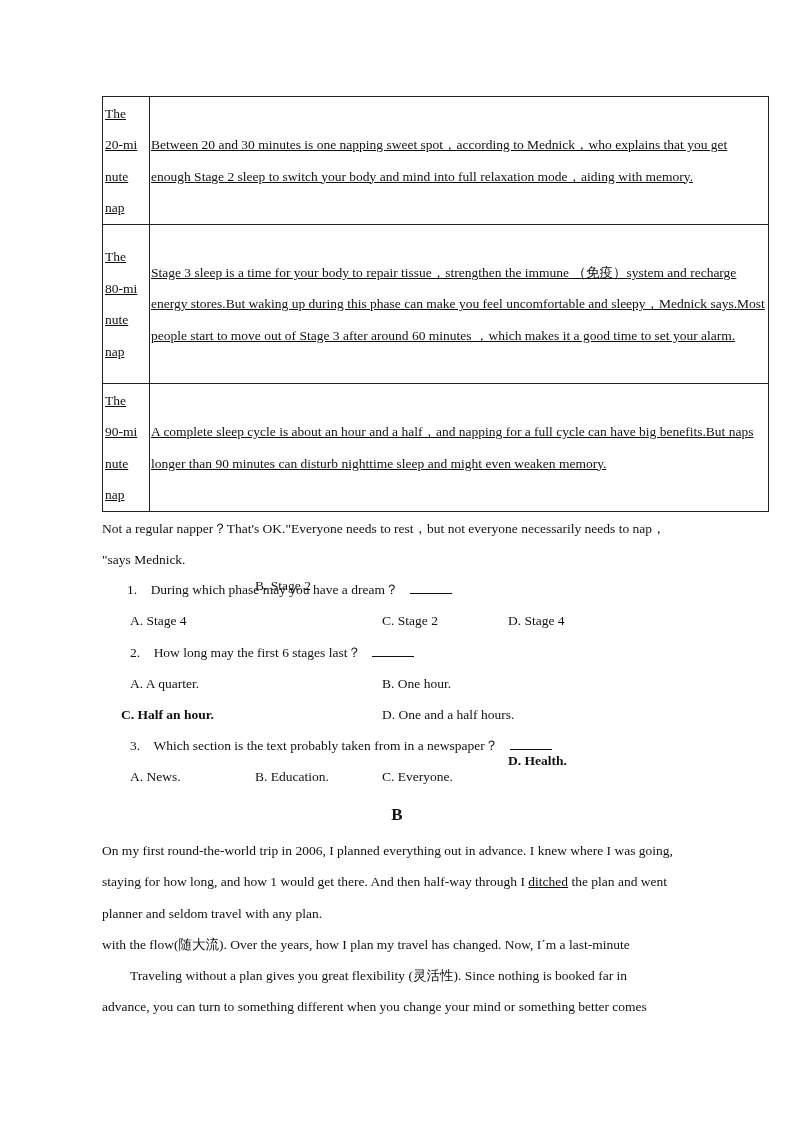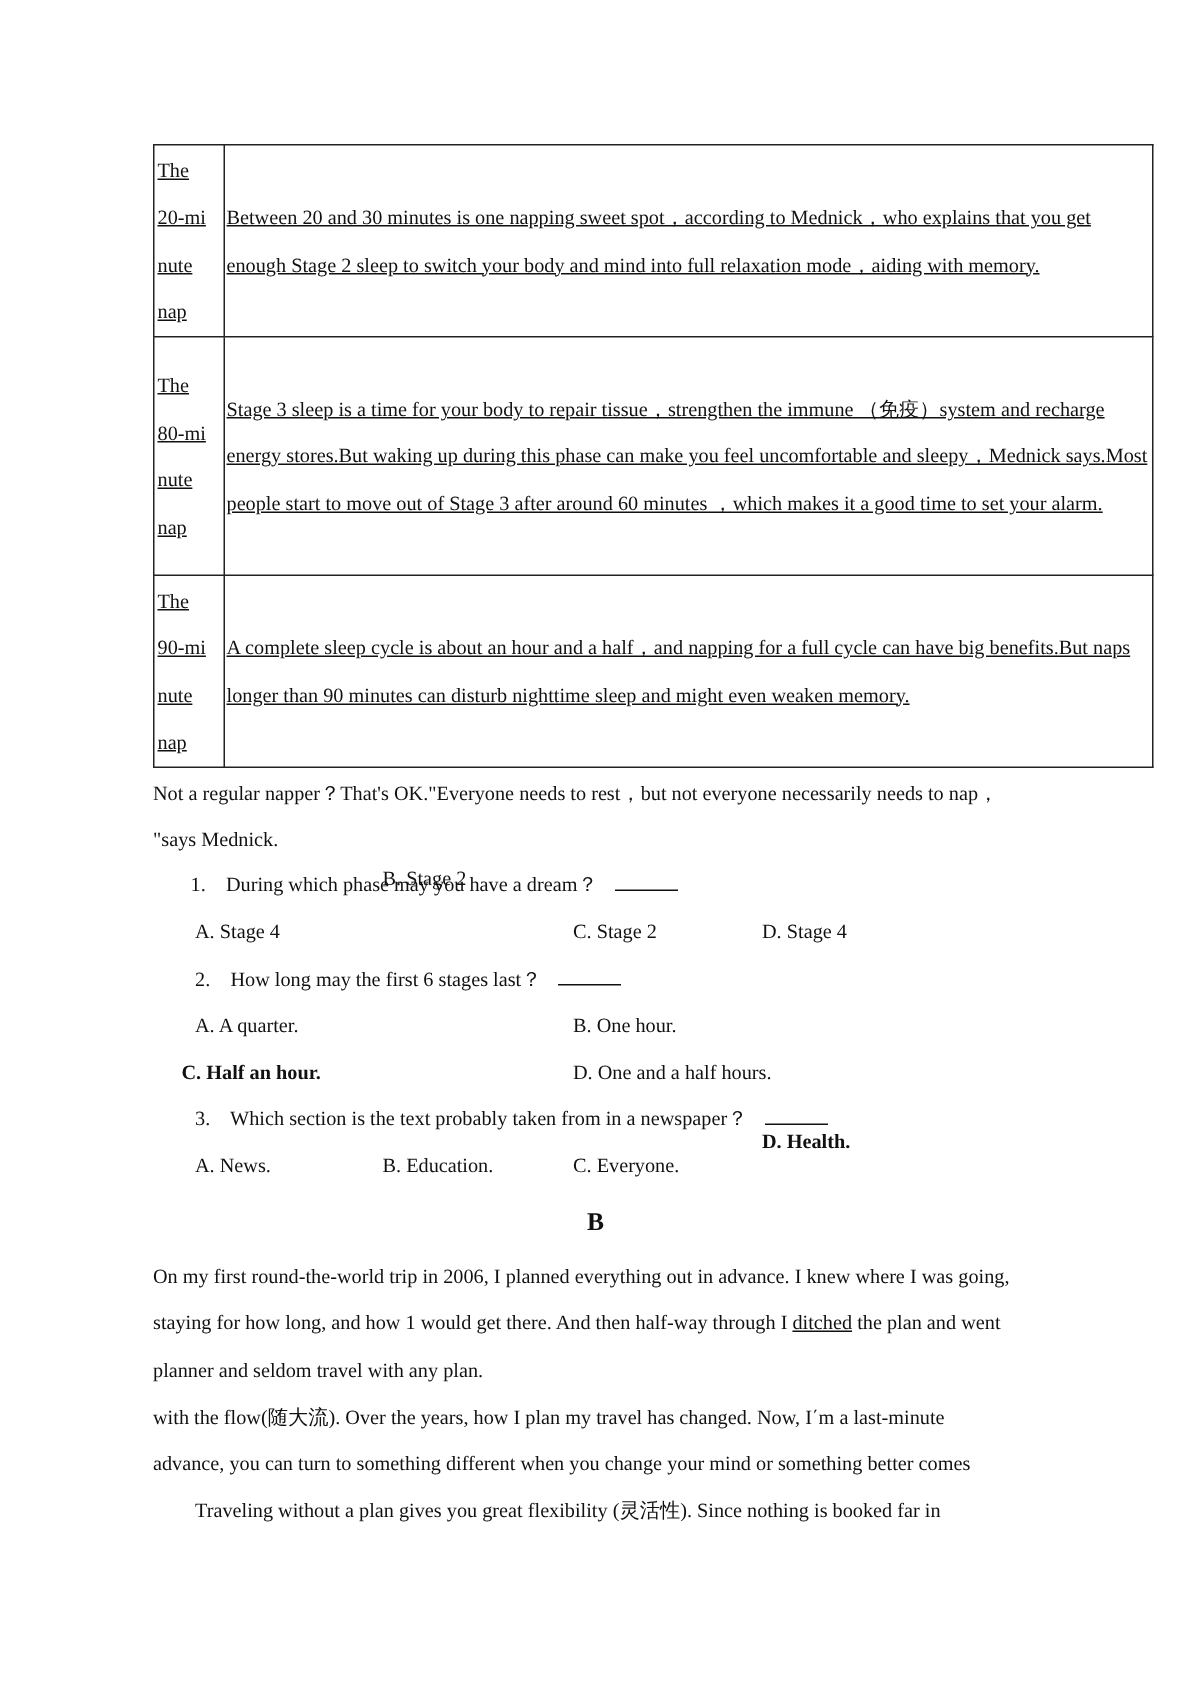--- a/index.html
+++ b/index.html
@@ -92,15 +92,15 @@
 <div class="heading-b">B</div>
 
 <div class="para" style="top:835px; width:610px;">
   <div>On my first round-the-world trip in 2006, I planned everything out in advance. I knew where I was going,</div>
   <div><span>staying for how long, and how 1 would get there. And then half-way through I </span><span class="u">ditched</span><span> the plan and went</span></div>
   <div>planner and seldom travel with any plan.</div>
   <div>with the flow(随大流). Over the years, how I plan my travel has changed. Now, I΄m a last-minute</div>
 </div>
 
 <div class="para" style="top:960px; width:610px;">
+  <div style="padding-left:28px;">Traveling without a plan gives you great flexibility (灵活性). Since nothing is booked far in</div>
   <div>advance, you can turn to something different when you change your mind or something better comes</div>
-  <div style="padding-left:28px;">Traveling without a plan gives you great flexibility (灵活性). Since nothing is booked far in</div>
 </div>
 
 </body></html>

